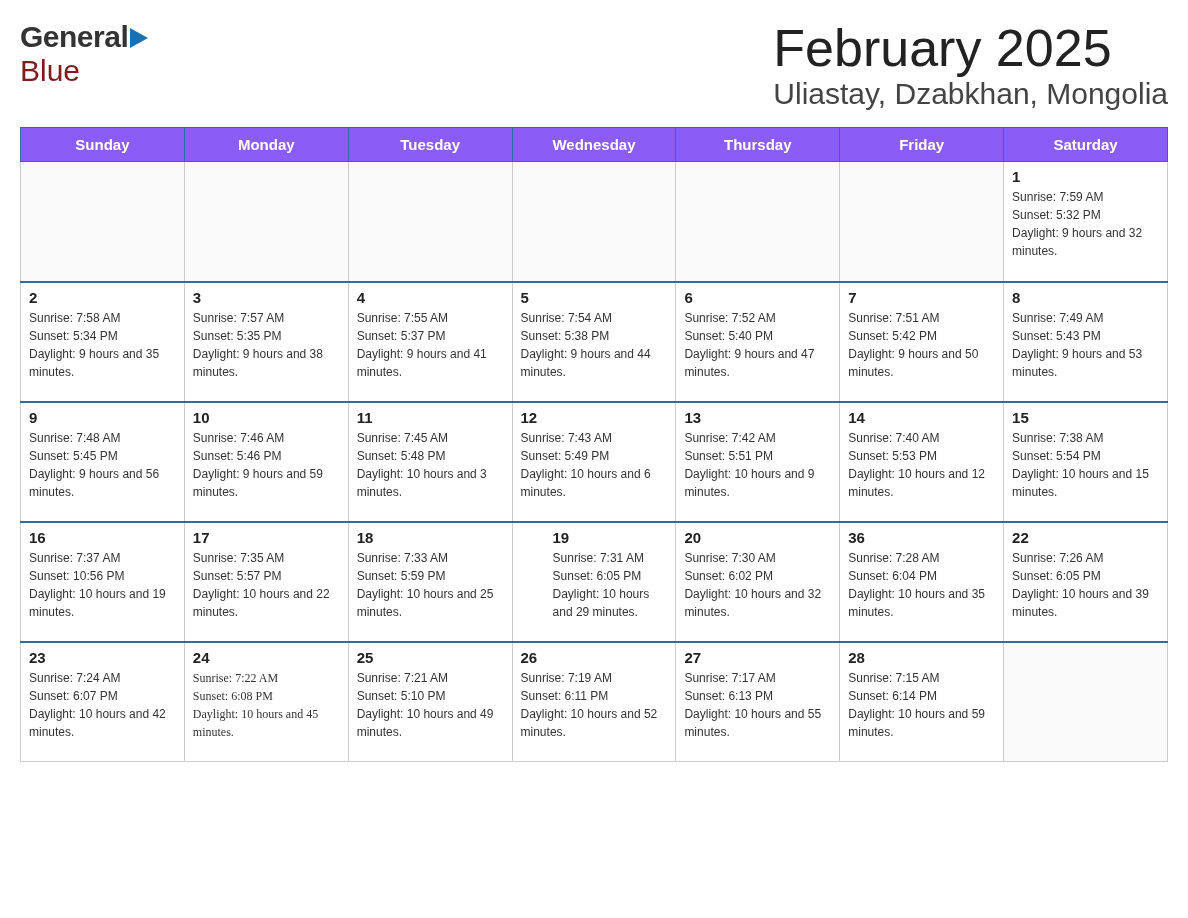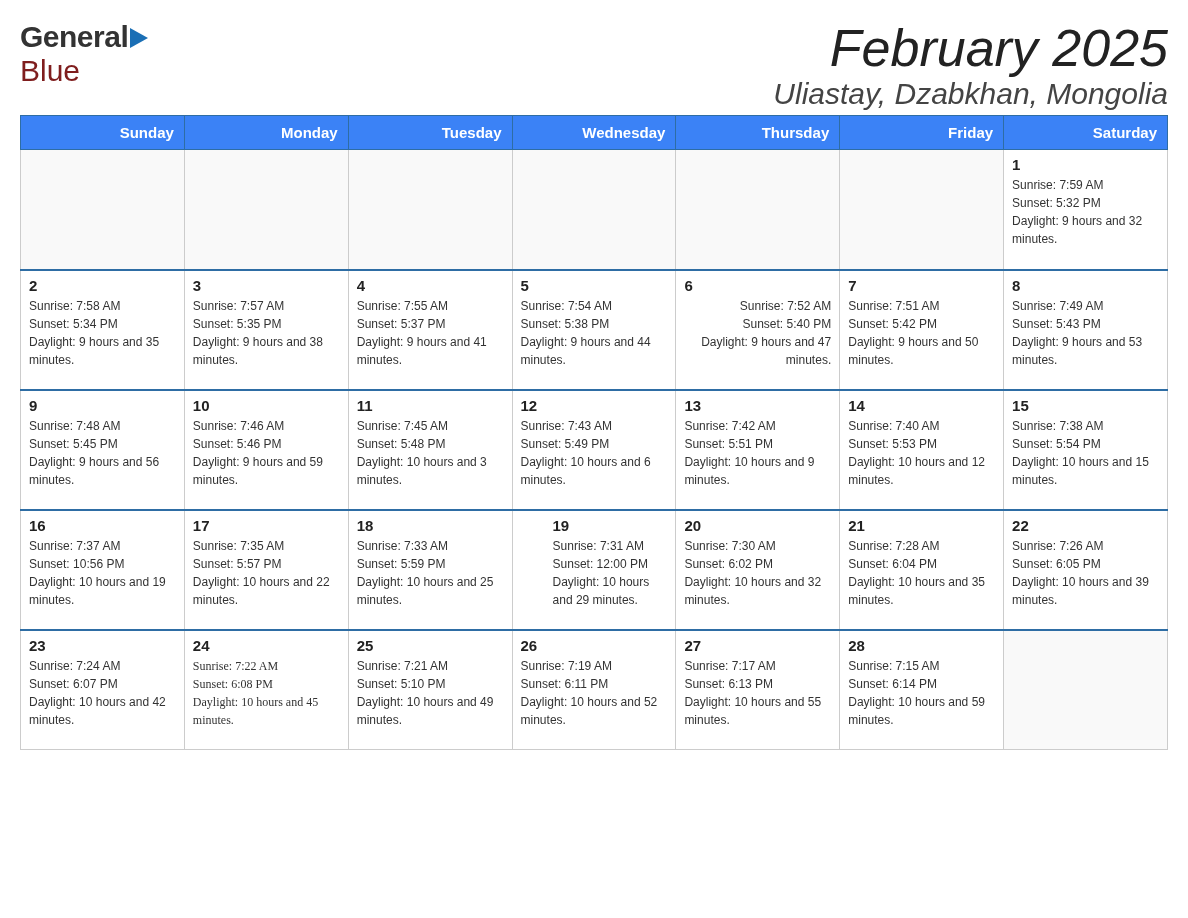--- a/index.html
+++ b/index.html
@@ -7,54 +7,52 @@
       font-family: Arial, sans-serif;
       background: #fff;
       padding: 20px;
       width: 1188px;
       min-height: 918px;
     }
     .header {
       display: flex;
       justify-content: space-between;
       align-items: flex-start;
-      margin-bottom: 4px;
+      margin-bottom: 16px;
       gap: 13px;
     }
     .logo {
       display: flex;
       flex-direction: column;
       align-items: flex-start;
     }
     .title-block {
-      text-align: right;
-      font-style: italic;
     }
     .title-block h1 {
       font-size: 52px;
       font-weight: normal;
       color: #222;
       line-height: 1.1;
     }
     .title-block h2 {
       font-size: 30px;
       font-weight: normal;
       color: #444;
     }
     .calendar {
       width: 100%;
       border-collapse: collapse;
     }
     .calendar th {
-      background-color: #3b82f6;
+      background-color: #8b5cf6;
       color: #fff;
       font-size: 15px;
       font-weight: bold;
       padding: 8px 10px;
-      text-align: right;
+      text-align: center;
       border: 1px solid #2e6da4;
     }
     .calendar td {
       border: 1px solid #ccc;
       vertical-align: top;
       padding: 6px 8px;
       width: calc(100% / 7);
       min-height: 110px;
       font-size: 12.5px;
       color: #333;
@@ -152,21 +150,21 @@
 Daylight: 9 hours and 41 minutes.</div>
         </td>
         <td style="height: 120px;">
           <span class="day-number">5</span>
           <div class="day-info" style="white-space: pre-line;">Sunrise: 7:54 AM
 Sunset: 5:38 PM
 Daylight: 9 hours and 44 minutes.</div>
         </td>
         <td style="height: 120px;">
           <span class="day-number">6</span>
-          <div class="day-info" style="white-space: pre-line; text-align: right;">Sunrise: 7:52 AM
+          <div class="day-info" style="white-space: pre-line;">Sunrise: 7:52 AM
 Sunset: 5:40 PM
 Daylight: 9 hours and 47 minutes.</div>
         </td>
         <td style="height: 120px;">
           <span class="day-number">7</span>
           <div class="day-info" style="white-space: pre-line;">Sunrise: 7:51 AM
 Sunset: 5:42 PM
 Daylight: 9 hours and 50 minutes.</div>
         </td>
         <td style="height: 120px;">
@@ -235,31 +233,31 @@
         </td>
         <td style="height: 120px; margin-top: 37px;">
           <span class="day-number">18</span>
           <div class="day-info" style="white-space: pre-line;">Sunrise: 7:33 AM
 Sunset: 5:59 PM
 Daylight: 10 hours and 25 minutes.</div>
         </td>
         <td style="height: 120px; padding-left: 40px;">
           <span class="day-number">19</span>
           <div class="day-info" style="white-space: pre-line;">Sunrise: 7:31 AM
-Sunset: 12:00 PM
+Sunset: 6:05 PM
 Daylight: 10 hours and 29 minutes.</div>
         </td>
         <td style="height: 120px;">
           <span class="day-number">20</span>
           <div class="day-info" style="white-space: pre-line;">Sunrise: 7:30 AM
 Sunset: 6:02 PM
 Daylight: 10 hours and 32 minutes.</div>
         </td>
         <td style="height: 120px;">
-          <span class="day-number">21</span>
+          <span class="day-number">36</span>
           <div class="day-info" style="white-space: pre-line;">Sunrise: 7:28 AM
 Sunset: 6:04 PM
 Daylight: 10 hours and 35 minutes.</div>
         </td>
         <td style="height: 120px;">
           <span class="day-number">22</span>
           <div class="day-info" style="white-space: pre-line;">Sunrise: 7:26 AM
 Sunset: 6:05 PM
 Daylight: 10 hours and 39 minutes.</div>
         </td>

